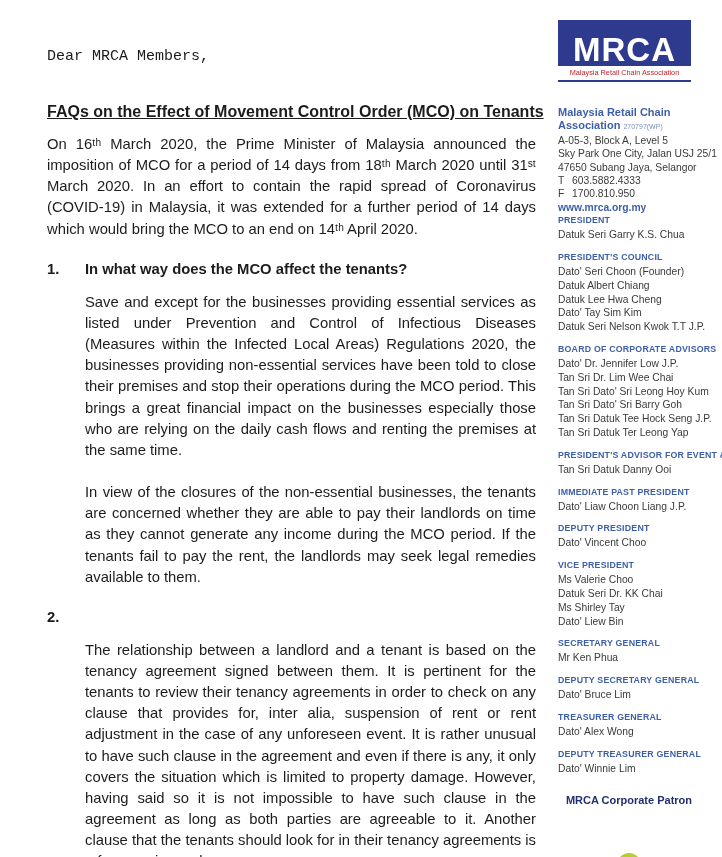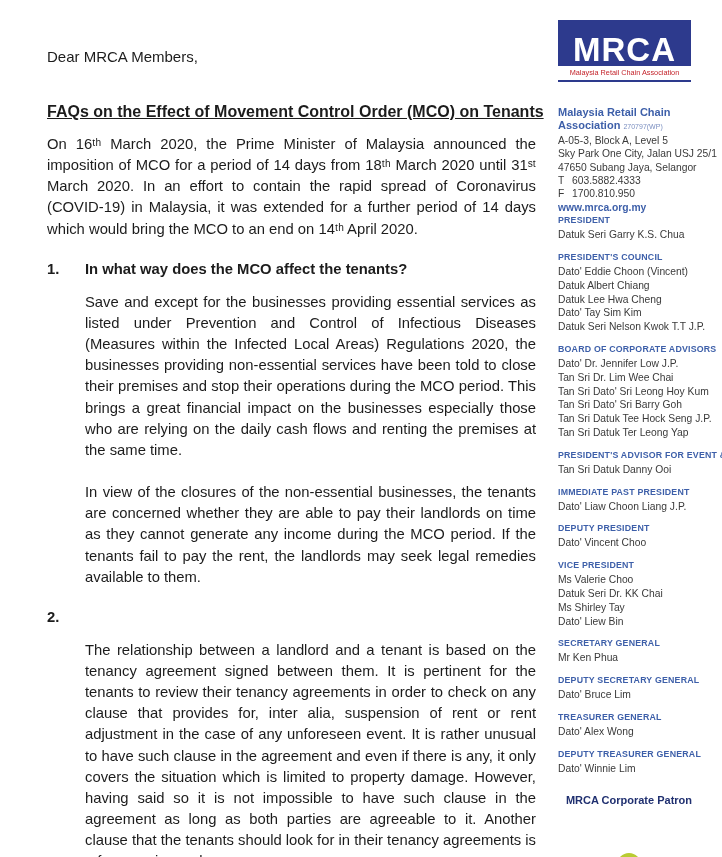--- a/index.html
+++ b/index.html
@@ -15,20 +15,21 @@
   
   .main {
     width: 540px;
     box-sizing: border-box;
     padding: 48px 4px 0 47px;
     color: var(--body-text, #1c1c1c);
   }
   .salutation {
     font-size: 15px;
     margin: 0 0 38px 0;
+    font-family: Liberation Mono, monospace;
   }
   .doc-title {
     font-size: 16px;
     font-weight: bold;
     text-decoration: underline;
     white-space: nowrap;
     margin: 0 0 13px 0;
   }
   .intro, .answer {
     font-size: 14.8px;
@@ -186,21 +187,21 @@
   <div>
       <div class="sb-section">
       <div class="sb-heading">PRESIDENT</div>
       <div class="sb-names">
           <div class="sb-name">Datuk Seri Garry K.S. Chua</div>
         </div>
     </div>
       <div class="sb-section">
       <div class="sb-heading">PRESIDENT'S COUNCIL</div>
       <div class="sb-names">
-          <div class="sb-name">Dato' Eddie Choon (Vincent)</div>
+          <div class="sb-name">Dato' Seri Choon (Founder)</div>
           <div class="sb-name">Datuk Albert Chiang</div>
           <div class="sb-name">Datuk Lee Hwa Cheng</div>
           <div class="sb-name">Dato' Tay Sim Kim</div>
           <div class="sb-name">Datuk Seri Nelson Kwok T.T J.P.</div>
         </div>
     </div>
       <div class="sb-section">
       <div class="sb-heading">BOARD OF CORPORATE ADVISORS</div>
       <div class="sb-names">
           <div class="sb-name">Dato' Dr. Jennifer Low J.P.</div>

